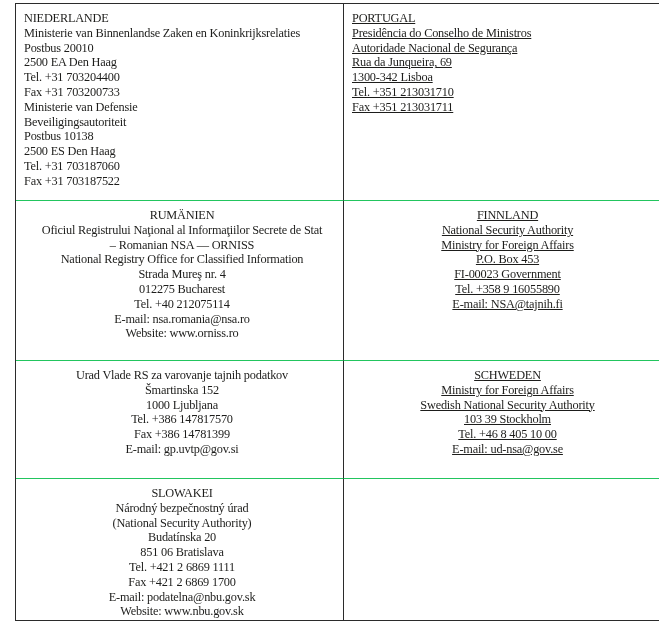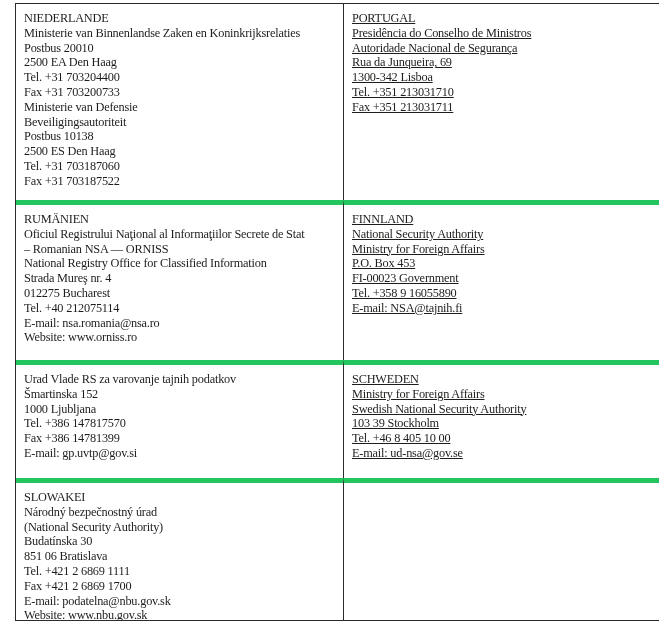--- a/index.html
+++ b/index.html
@@ -28,21 +28,21 @@
   .cell {
     padding: 7px 3px 0 8px;
     font-size: 12.3px;
     line-height: 14.8px;
     letter-spacing: -0.2px;
     color: #1d1d1b;
     overflow: hidden;
     white-space: nowrap;
   }
   .cell.col2 { border-left: 1px solid #2b2b2b; text-decoration: underline; }
-  .cell.rowline { border-top: 5px solid #22c55e; }
+  .cell.rowline { border-top: 1px solid #22c55e; text-align: center; }
   .country { text-transform: none; }
   .line {}
 </style>
 </head>
 <body>
 
 <div class="nsa-table">
 
   <div class="cell col1">
     <div class="country">NIEDERLANDE</div>
@@ -119,21 +119,21 @@
         <div class="line">Tel. +46 8 405 10 00</div>
         <div class="line">E-mail: ud-nsa@gov.se</div>
       </div>
   </div>
 
   <div class="cell col1 rowline">
     <div class="country">SLOWAKEI</div>
     <div>
         <div class="line">Národný bezpečnostný úrad</div>
         <div class="line">(National Security Authority)</div>
-        <div class="line">Budatínska 30</div>
+        <div class="line">Budatínska 20</div>
         <div class="line">851 06 Bratislava</div>
         <div class="line">Tel. +421 2 6869 1111</div>
         <div class="line">Fax +421 2 6869 1700</div>
         <div class="line">E-mail: podatelna@nbu.gov.sk</div>
         <div class="line">Website: www.nbu.gov.sk</div>
       </div>
   </div>
 
   <div class="cell col2 rowline">
     <div class="country"></div>

